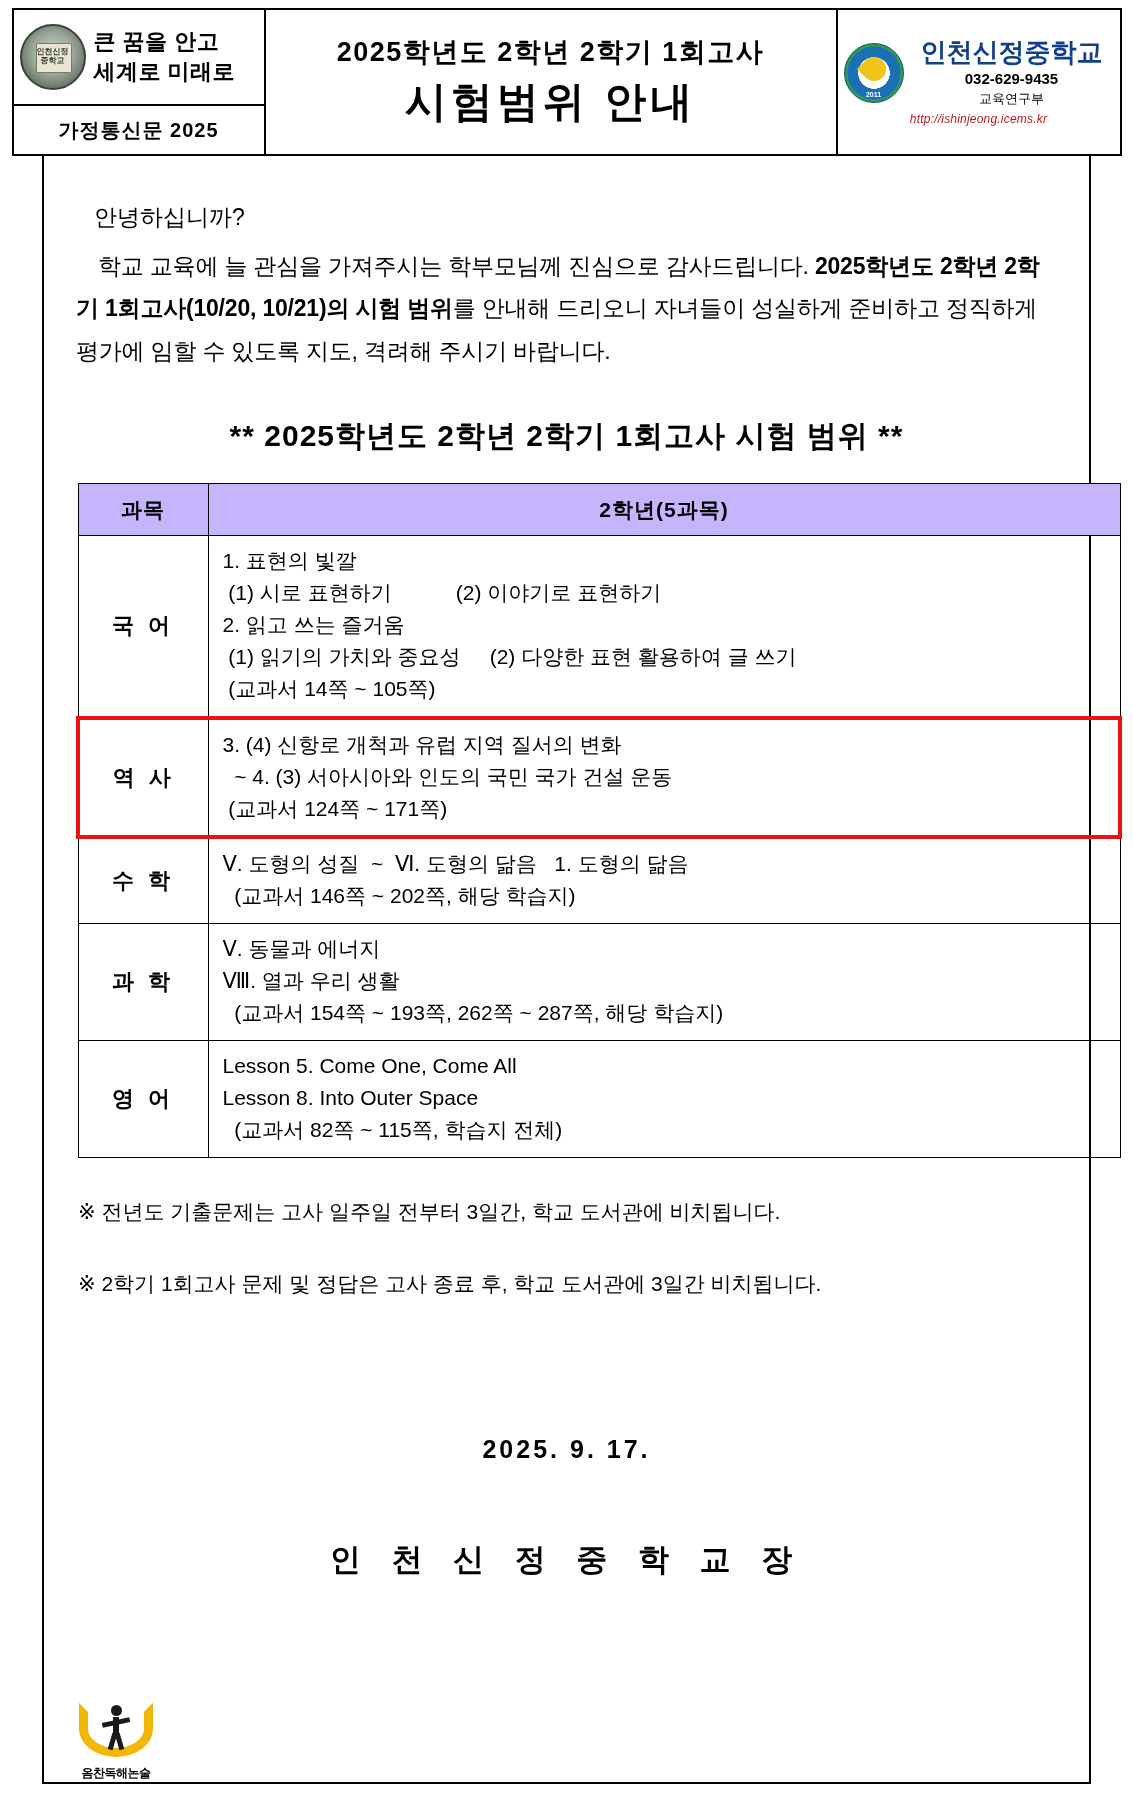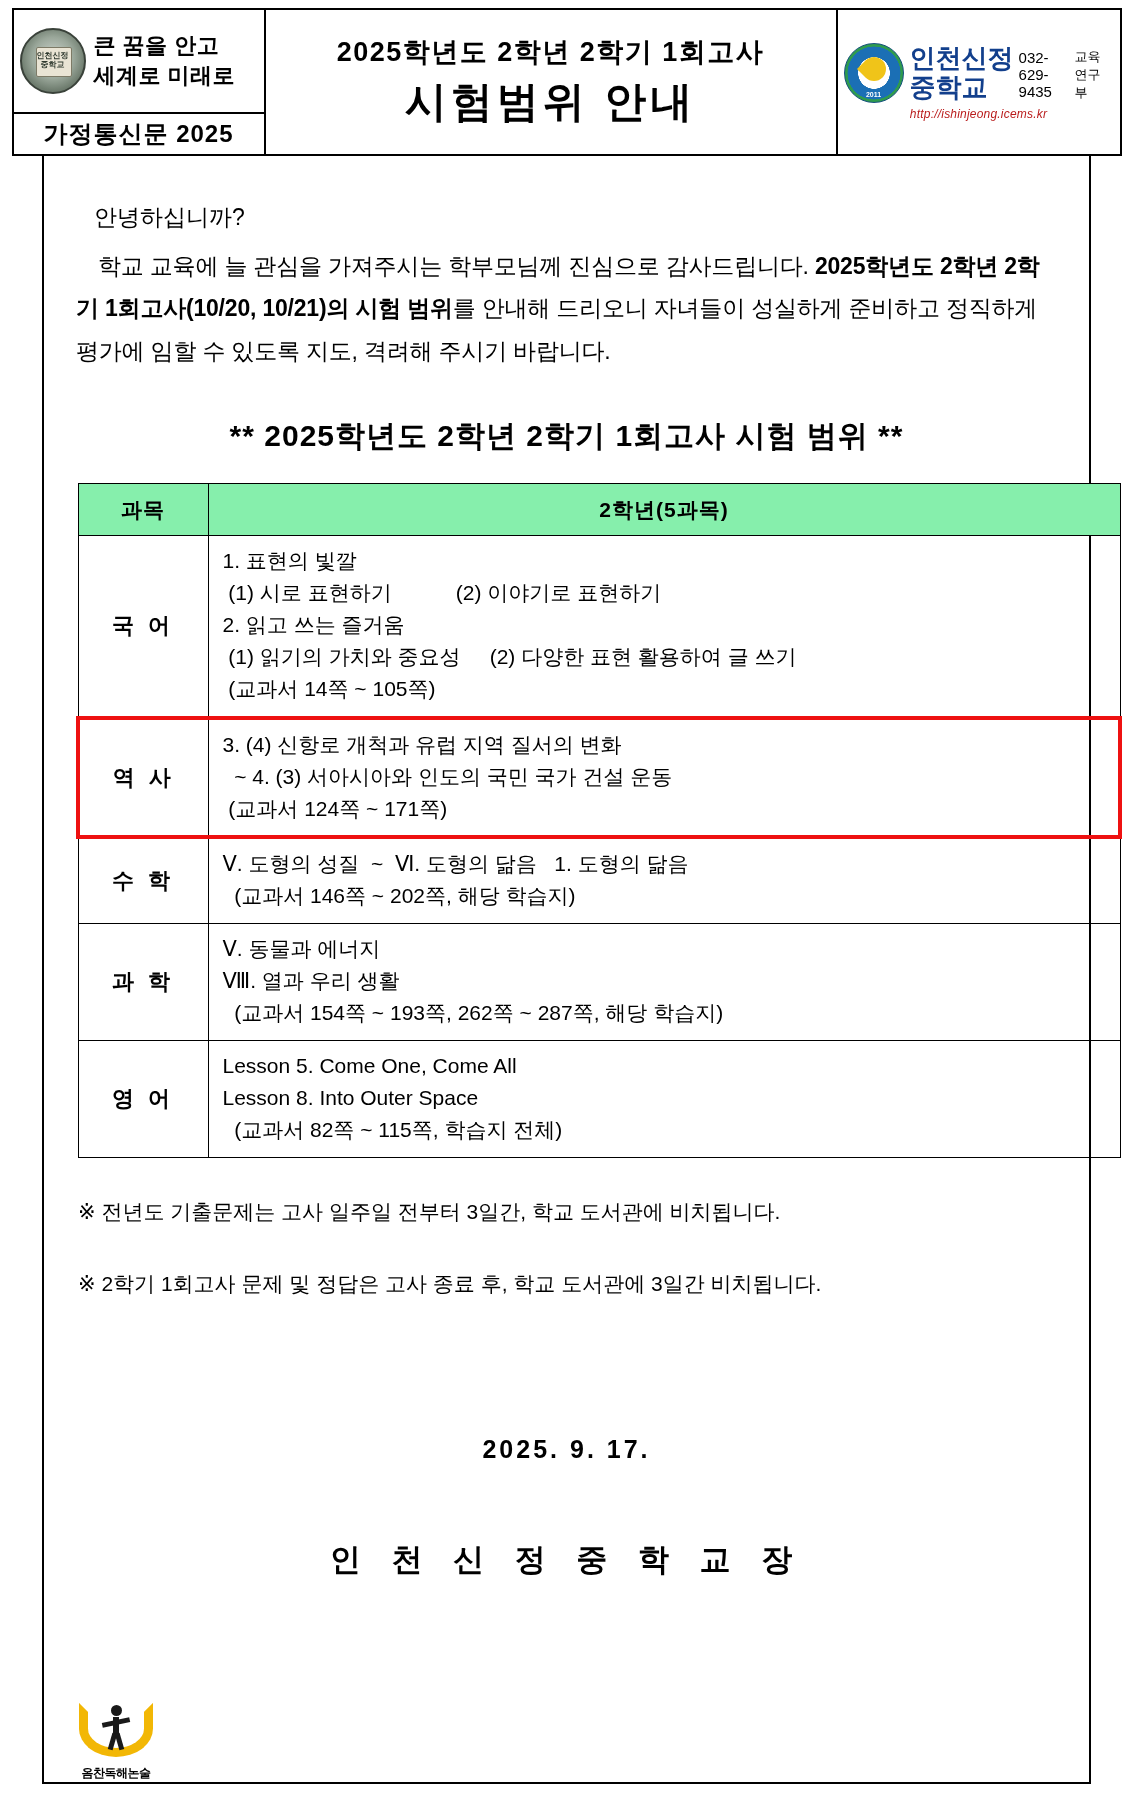--- a/index.html
+++ b/index.html
@@ -77,25 +77,25 @@
     z-index: 2;
   }
   .hdr-slogan {
     font-size: 22px;
     font-weight: bold;
     line-height: 1.35;
     letter-spacing: 0.5px;
     white-space: nowrap;
   }
   .hdr-left-bottom {
-    height: 40px;
+    height: 48px;
     display: flex;
     align-items: center;
     justify-content: center;
-    font-size: 24px;
+    font-size: 20px;
     font-weight: bold;
     letter-spacing: 1px;
   }
   .hdr-center {
     flex: 1 1 auto;
     border-right: 2px solid #000;
     display: flex;
     flex-direction: column;
     align-items: center;
     justify-content: center;
@@ -152,34 +152,34 @@
     position: absolute;
     left: 0; right: 0;
     bottom: 4px;
     text-align: center;
     font-size: 7px;
     color: #fff;
     font-weight: bold;
   }
   .hdr-right-textblock {
     display: flex;
-    flex-direction: row;
+    flex-direction: column;
     align-items: center;
     flex: 1 1 auto;
   }
   .school-name {
     font-size: 26px;
     font-weight: bold;
     color: #123f8c;
     letter-spacing: 0px;
     line-height: 1.1;
   }
   .school-tel {
     font-size: 15px;
-    font-weight: normal;
+    font-weight: bold;
     margin-top: 3px;
   }
   .school-dept {
     font-size: 13px;
     margin-top: 3px;
   }
   .school-url {
     font-size: 12px;
     font-style: italic;
     color: #b91c1c;
@@ -227,21 +227,21 @@
     margin: 0 auto;
   }
   table.scope th, table.scope td {
     border: 1px solid #000;
     box-sizing: border-box;
   }
   table.scope th.col-subject {
     width: 130px;
   }
   table.scope thead th {
-    background: #86efac;
+    background: #c4b5fd;
     font-size: 21px;
     font-weight: bold;
     height: 52px;
     text-align: center;
     letter-spacing: 1px;
   }
   td.subject {
     text-align: center;
     font-size: 22px;
     font-weight: bold;

